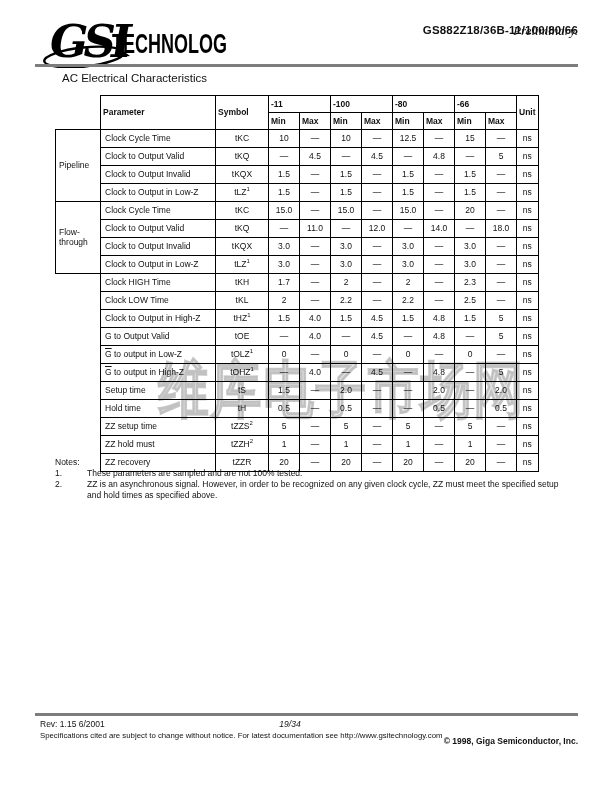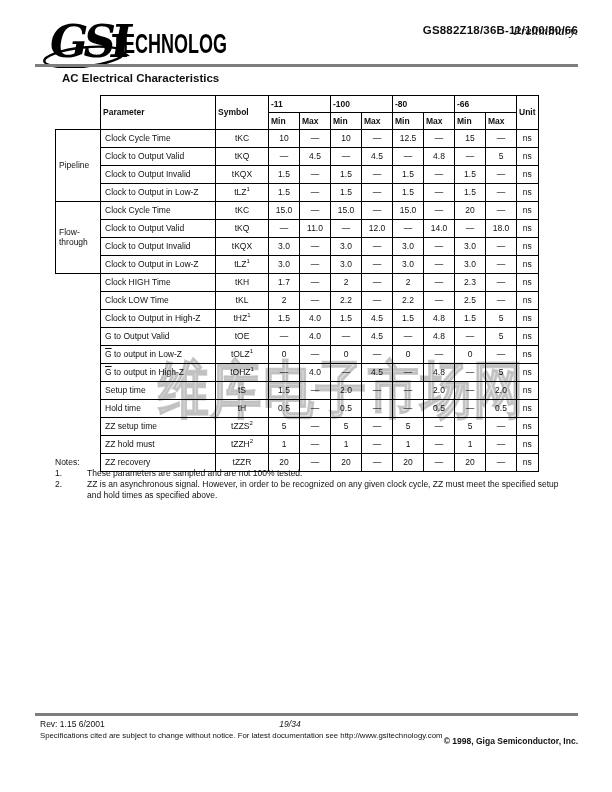--- a/index.html
+++ b/index.html
@@ -5,21 +5,21 @@
   html,body{margin:0;padding:0;background:#e8e8e8;}
   .page{
     position:relative;width:612px;height:792px;margin:0 auto;background:#ffffff;
     font-family:"Liberation Sans",sans-serif;color:#111;overflow:hidden;
   }
   .abs{position:absolute;}
   
   .preliminary{right:34px;top:23px;font-family:"Liberation Serif",serif;font-style:italic;font-size:13px;}
   .product{right:34px;top:24px;font-size:11.5px;font-weight:bold;letter-spacing:.2px;}
   .hrule{left:35px;width:543px;height:3px;background:#7d7d7d;}
-  .title{left:62px;top:72px;font-size:11.5px;font-weight:bold;}
+  .title{left:62px;top:72px;font-size:11.5px;font-weight:normal;}
   
   .tblwrap{left:55px;top:95px;z-index:1;}
   table{border-collapse:collapse;table-layout:fixed;}
   th,td{border:1px solid #000;font-size:8.5px;line-height:1.05;padding:0 2px;height:17px;
         background:transparent;overflow:hidden;white-space:nowrap;}
   thead th{font-weight:bold;text-align:left;height:16px;}
   td.gnone{border:none;}
   td.group{text-align:left;padding-left:3px;white-space:normal;line-height:1.15;}
   td.param{text-align:left;padding-left:4px;margin-top:16px;}
   td.symbol,td.val,td.unit{text-align:center;}

